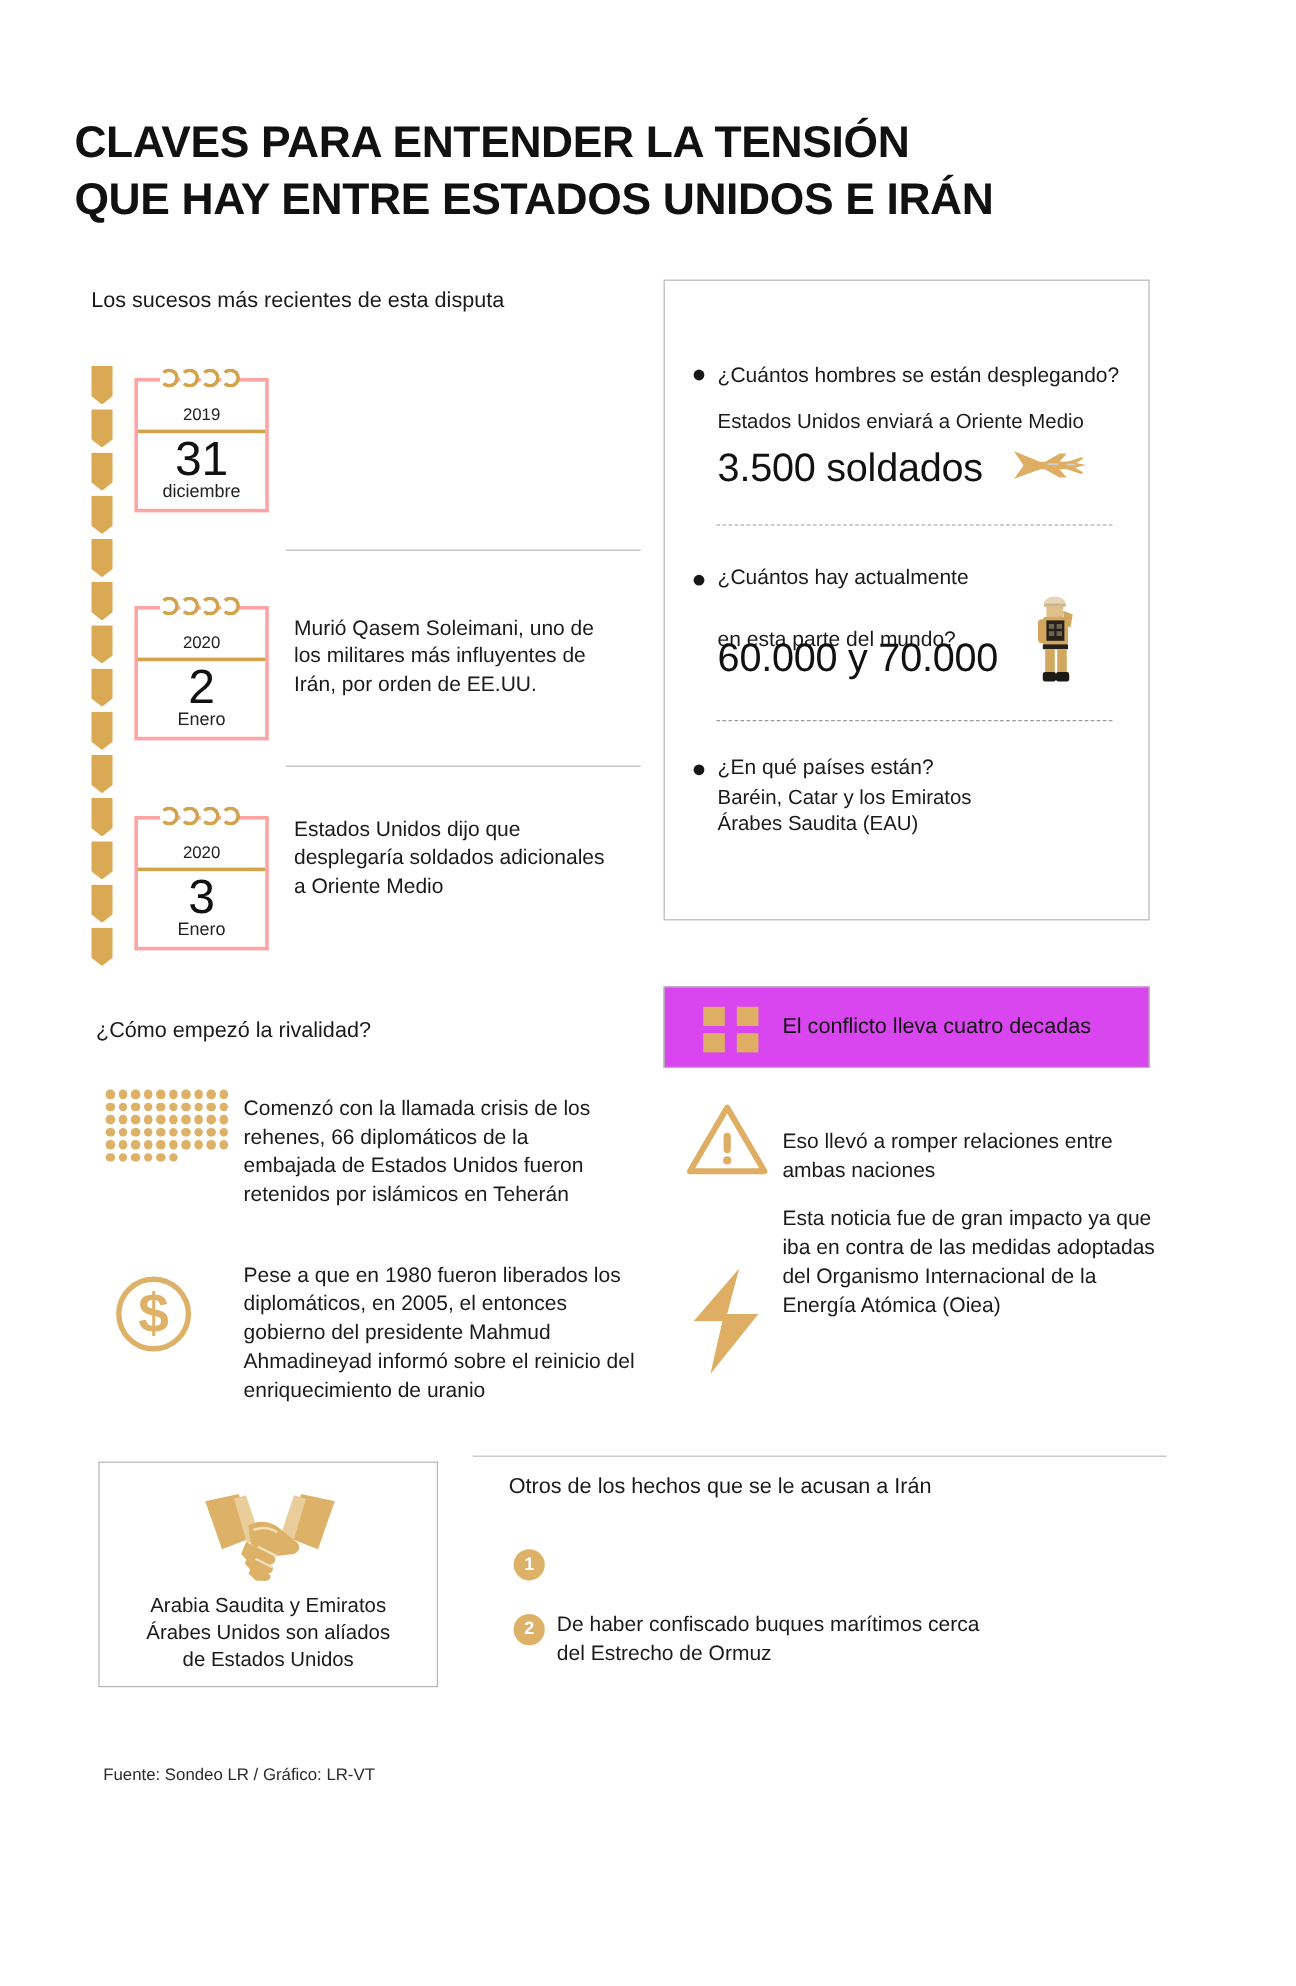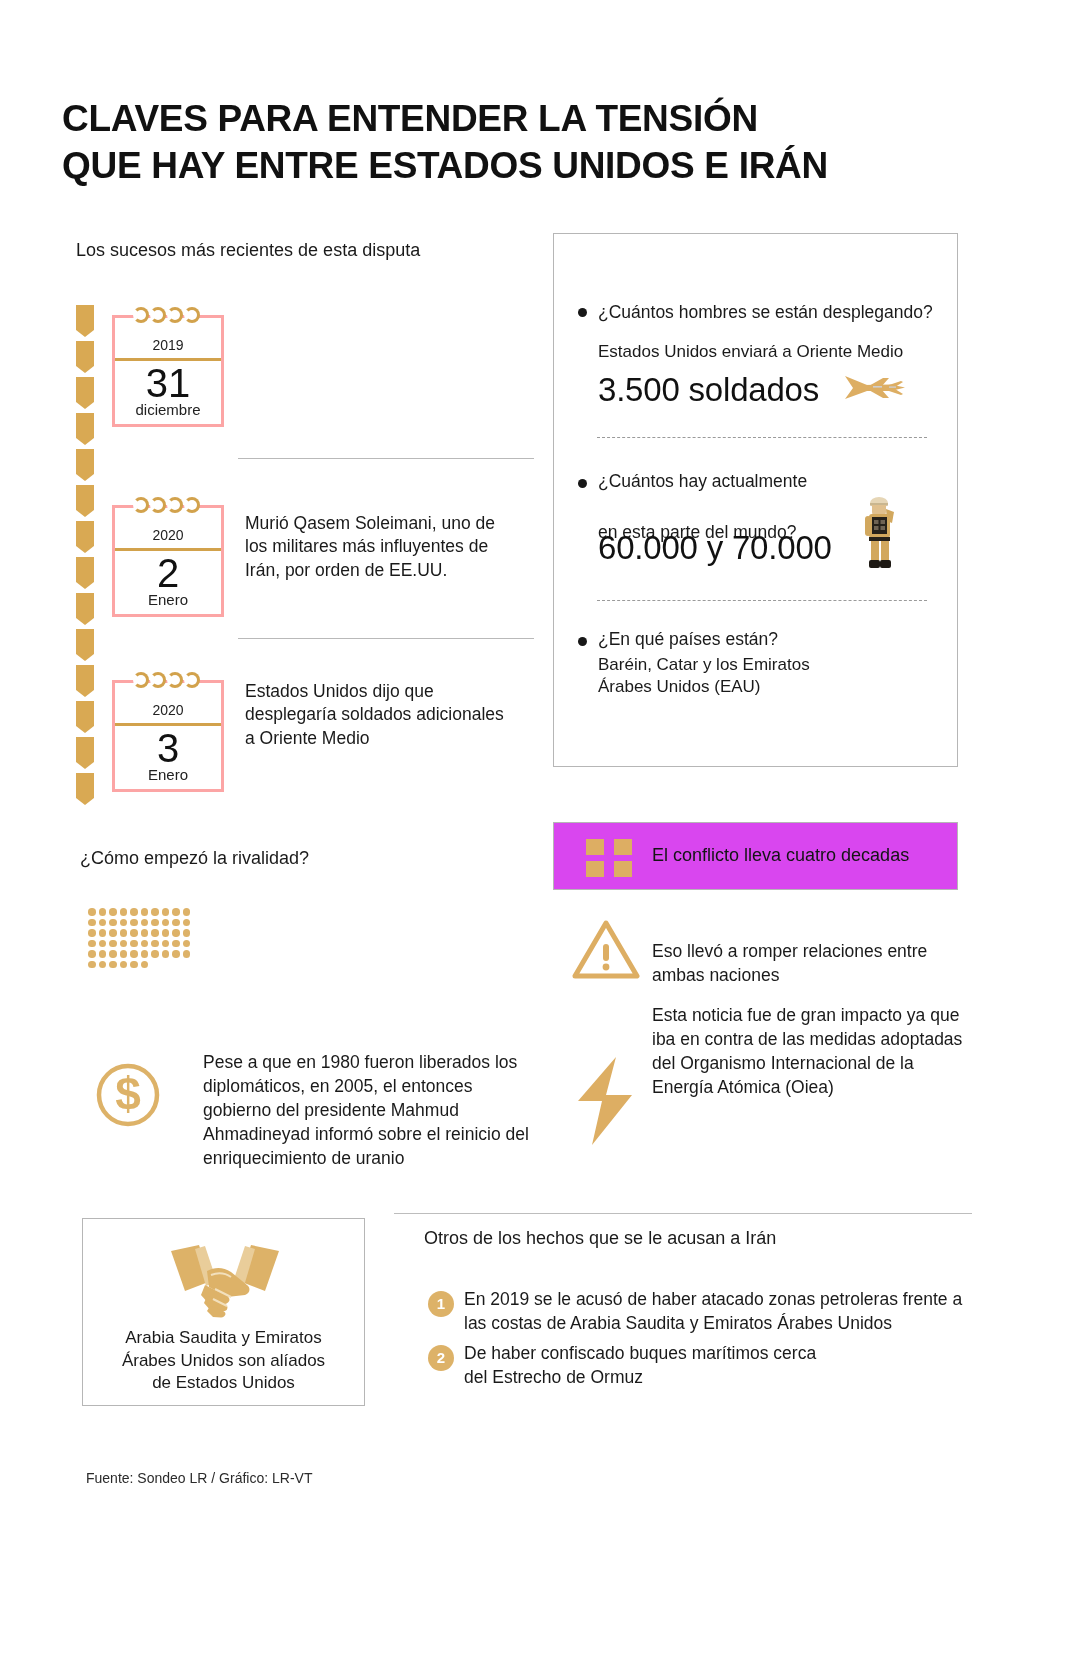--- a/index.html
+++ b/index.html
@@ -375,21 +375,21 @@
       <rect x="9" y="65" width="11" height="8" rx="2" fill="#1e1a15"></rect>
       <rect x="20" y="65" width="11" height="8" rx="2" fill="#1e1a15"></rect>
     </svg>
   </span>
 
   <div class="dashline" style="top:600px;"></div>
 
   <span class="bullet-dot" style="left:578px; top:637px;"></span>
   <div class="q-text" style="left:598px; top:628px;">¿En qué países están?</div>
   <div class="sub-text" style="left:598px; top:654px;">Baréin, Catar y los Emiratos</div>
-  <div class="sub-text" style="left:598px; top:676px;">Árabes Unidos (EAU)</div>
+  <div class="sub-text" style="left:598px; top:676px;">Árabes Saudita (EAU)</div>
 
   <div class="box-conflicto">
     <span class="squares4">
         <i></i>
         <i></i>
         <i></i>
         <i></i>
       </span>
     <span class="lbl">El conflicto lleva cuatro decadas</span>
   </div>
@@ -457,20 +457,21 @@
       </div>
     <div class="row">
         <i></i>
         <i></i>
         <i></i>
         <i></i>
         <i></i>
         <i></i>
       </div>
   </div>
+  <div class="body-text" style="left:203px; top:912px; width:318px;">Comenzó con la llamada crisis de los rehenes, 66 diplomáticos de la embajada de Estados Unidos fueron retenidos por islámicos en Teherán</div>
 
   <span class="dollar-icon">
     <svg width="66" height="66" viewBox="0 0 66 66">
       <circle cx="33" cy="33" r="29" fill="none" stroke="#ddb268" stroke-width="4.5"></circle>
       <text x="33" y="48" text-anchor="middle" font-family="Liberation Sans, sans-serif" font-size="46" font-weight="bold" fill="#ddb268">$</text>
     </svg>
   </span>
   <div class="body-text" style="left:203px; top:1051px; width:330px;">Pese a que en 1980 fueron liberados los diplomáticos, en 2005, el entonces gobierno del presidente Mahmud Ahmadineyad informó sobre el reinicio del enriquecimiento de uranio</div>
 
   <span class="warn-icon">
@@ -516,24 +517,20 @@
     <div class="cap">
       <span>Arabia Saudita y Emiratos</span><br>
       <span>Árabes Unidos son alíados</span><br>
       <span>de Estados Unidos</span>
     </div>
   </div>
 
   <div class="divider-top"></div>
 
   <span class="num-badge" style="left:428px; top:1291px;">1</span>
-  <div class="body-text" style="left:464px; top:1288px; width:520px;">
-    <span>En 2019 se le acusó de haber atacado zonas petroleras frente a</span>
-    <span>las costas de Arabia Saudita y Emiratos Árabes Unidos</span>
-  </div>
 
   <span class="num-badge" style="left:428px; top:1345px;">2</span>
   <div class="body-text" style="left:464px; top:1342px; width:520px;">
     <span>De haber confiscado buques marítimos cerca</span><br>
     <span>del Estrecho de Ormuz</span>
   </div>
 
   <div class="footer">Fuente: Sondeo LR / Gráfico: LR-VT</div>
 
 </div>

